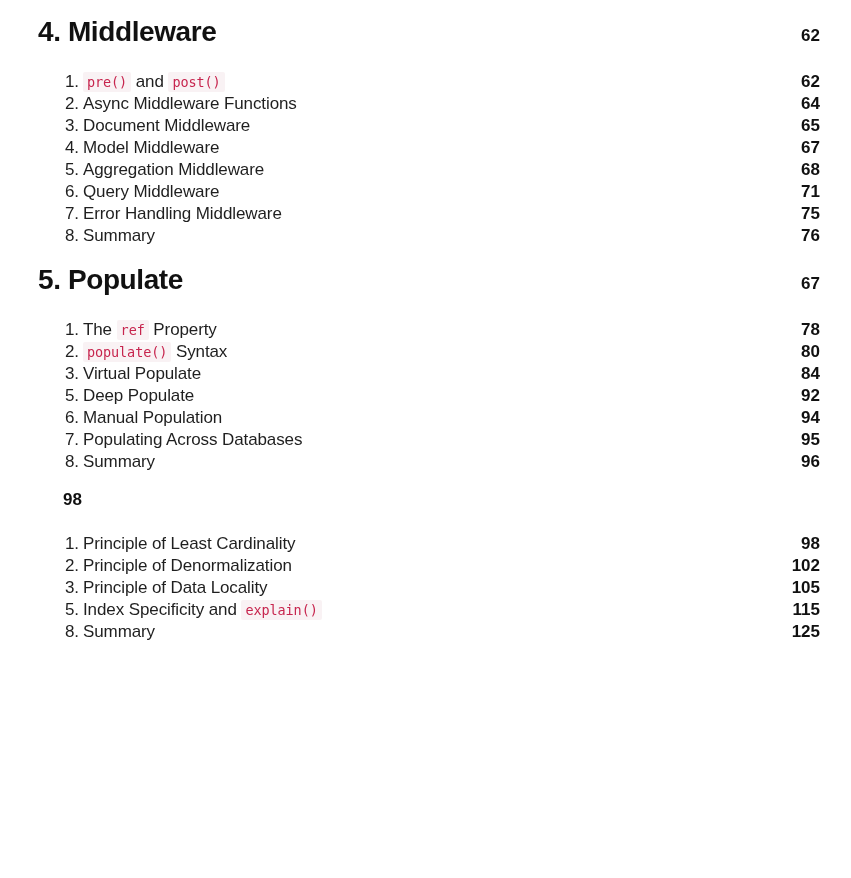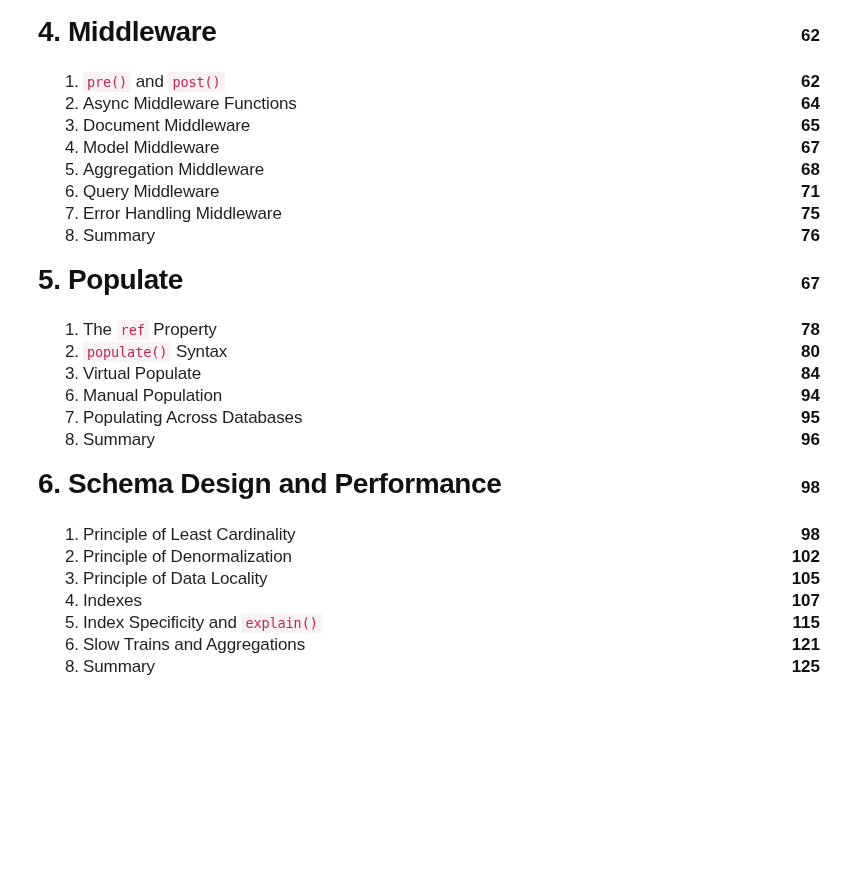--- a/index.html
+++ b/index.html
@@ -129,62 +129,57 @@
           </div>
           <div class="toc-row">
             <span class="row-title"><span class="row-num">2.</span><code class="inline-code">populate()</code> Syntax</span>
             <span class="row-page">80</span>
           </div>
           <div class="toc-row">
             <span class="row-title"><span class="row-num">3.</span>Virtual Populate</span>
             <span class="row-page">84</span>
           </div>
           <div class="toc-row">
+            <span class="row-title"><span class="row-num">5.</span>Deep Populate</span>
+            <span class="row-page">92</span>
+          </div>
+          <div class="toc-row">
             <span class="row-title"><span class="row-num">6.</span>Manual Population</span>
             <span class="row-page">94</span>
           </div>
           <div class="toc-row">
             <span class="row-title"><span class="row-num">7.</span>Populating Across Databases</span>
             <span class="row-page">95</span>
           </div>
           <div class="toc-row">
             <span class="row-title"><span class="row-num">8.</span>Summary</span>
             <span class="row-page">96</span>
           </div>
         </div>
       </section>
       <section class="toc-section">
         <div class="sec-head">
-          <h2 class="sec-title">6. Schema Design and Performance</h2>
           <span class="sec-page">98</span>
         </div>
         <div class="sec-items">
           <div class="toc-row">
             <span class="row-title"><span class="row-num">1.</span>Principle of Least Cardinality</span>
             <span class="row-page">98</span>
           </div>
           <div class="toc-row">
             <span class="row-title"><span class="row-num">2.</span>Principle of Denormalization</span>
             <span class="row-page">102</span>
           </div>
           <div class="toc-row">
             <span class="row-title"><span class="row-num">3.</span>Principle of Data Locality</span>
             <span class="row-page">105</span>
           </div>
           <div class="toc-row">
-            <span class="row-title"><span class="row-num">4.</span>Indexes</span>
-            <span class="row-page">107</span>
-          </div>
-          <div class="toc-row">
             <span class="row-title"><span class="row-num">5.</span>Index Specificity and <code class="inline-code">explain()</code></span>
             <span class="row-page">115</span>
-          </div>
-          <div class="toc-row">
-            <span class="row-title"><span class="row-num">6.</span>Slow Trains and Aggregations</span>
-            <span class="row-page">121</span>
           </div>
           <div class="toc-row">
             <span class="row-title"><span class="row-num">8.</span>Summary</span>
             <span class="row-page">125</span>
           </div>
         </div>
       </section>
     </div>
 </main>
 

